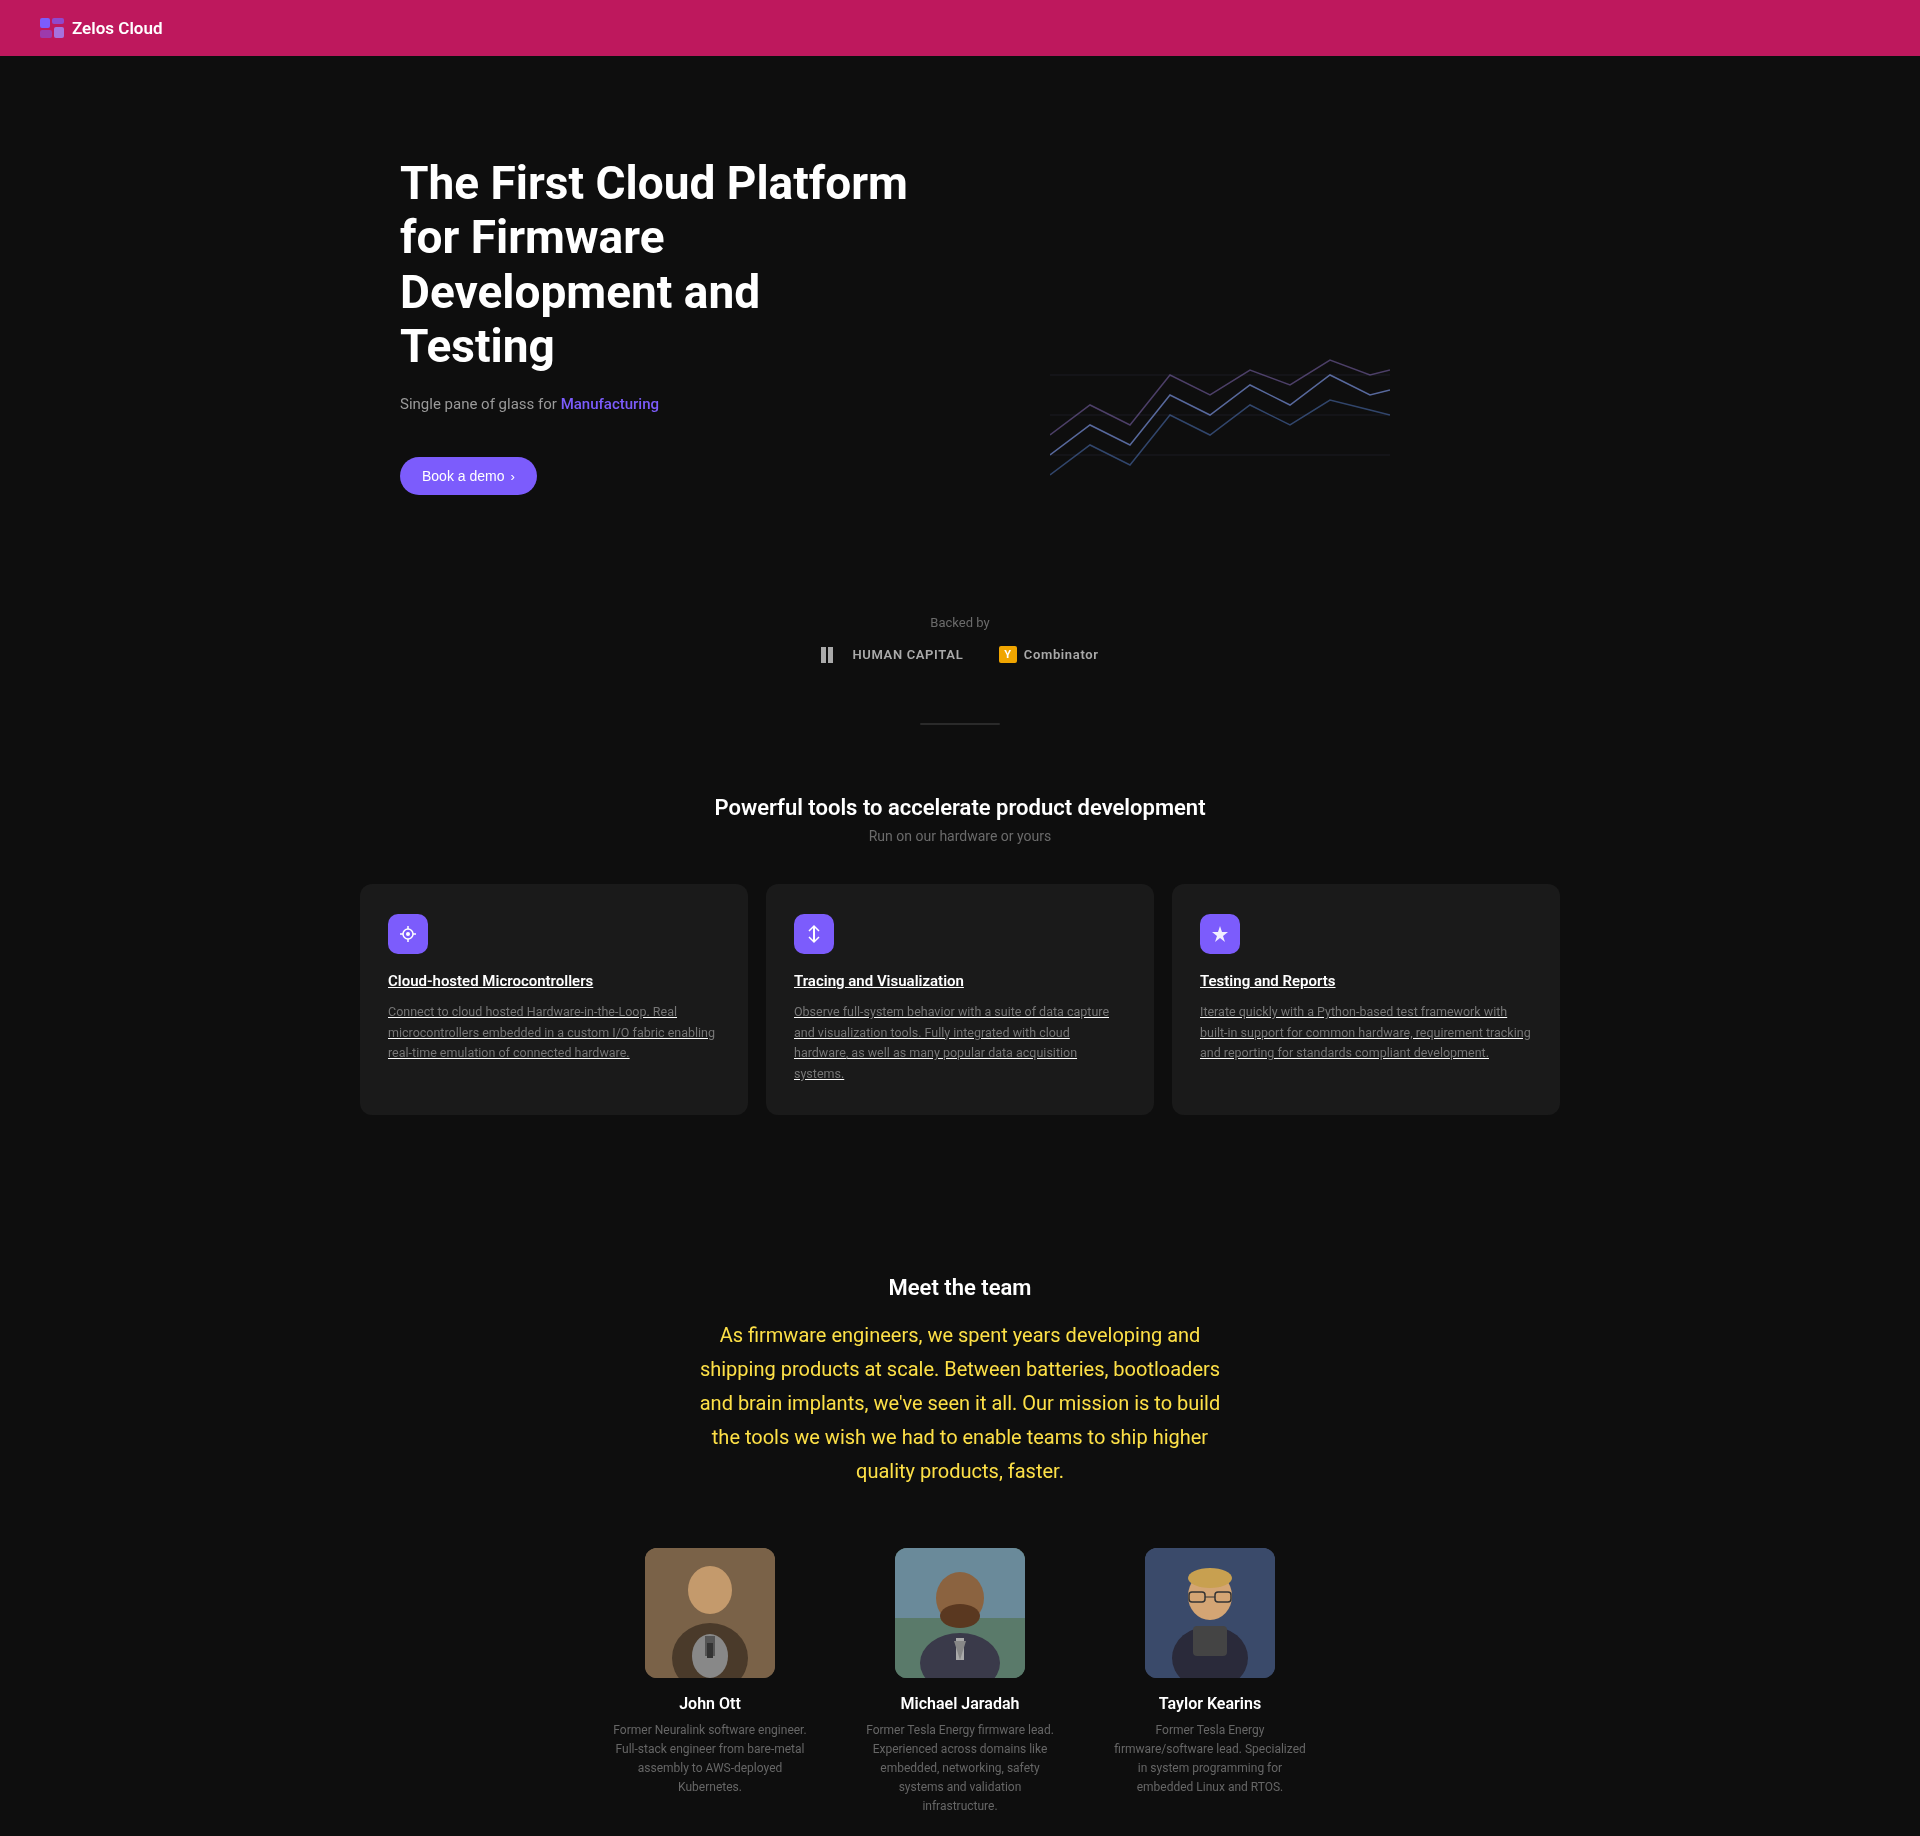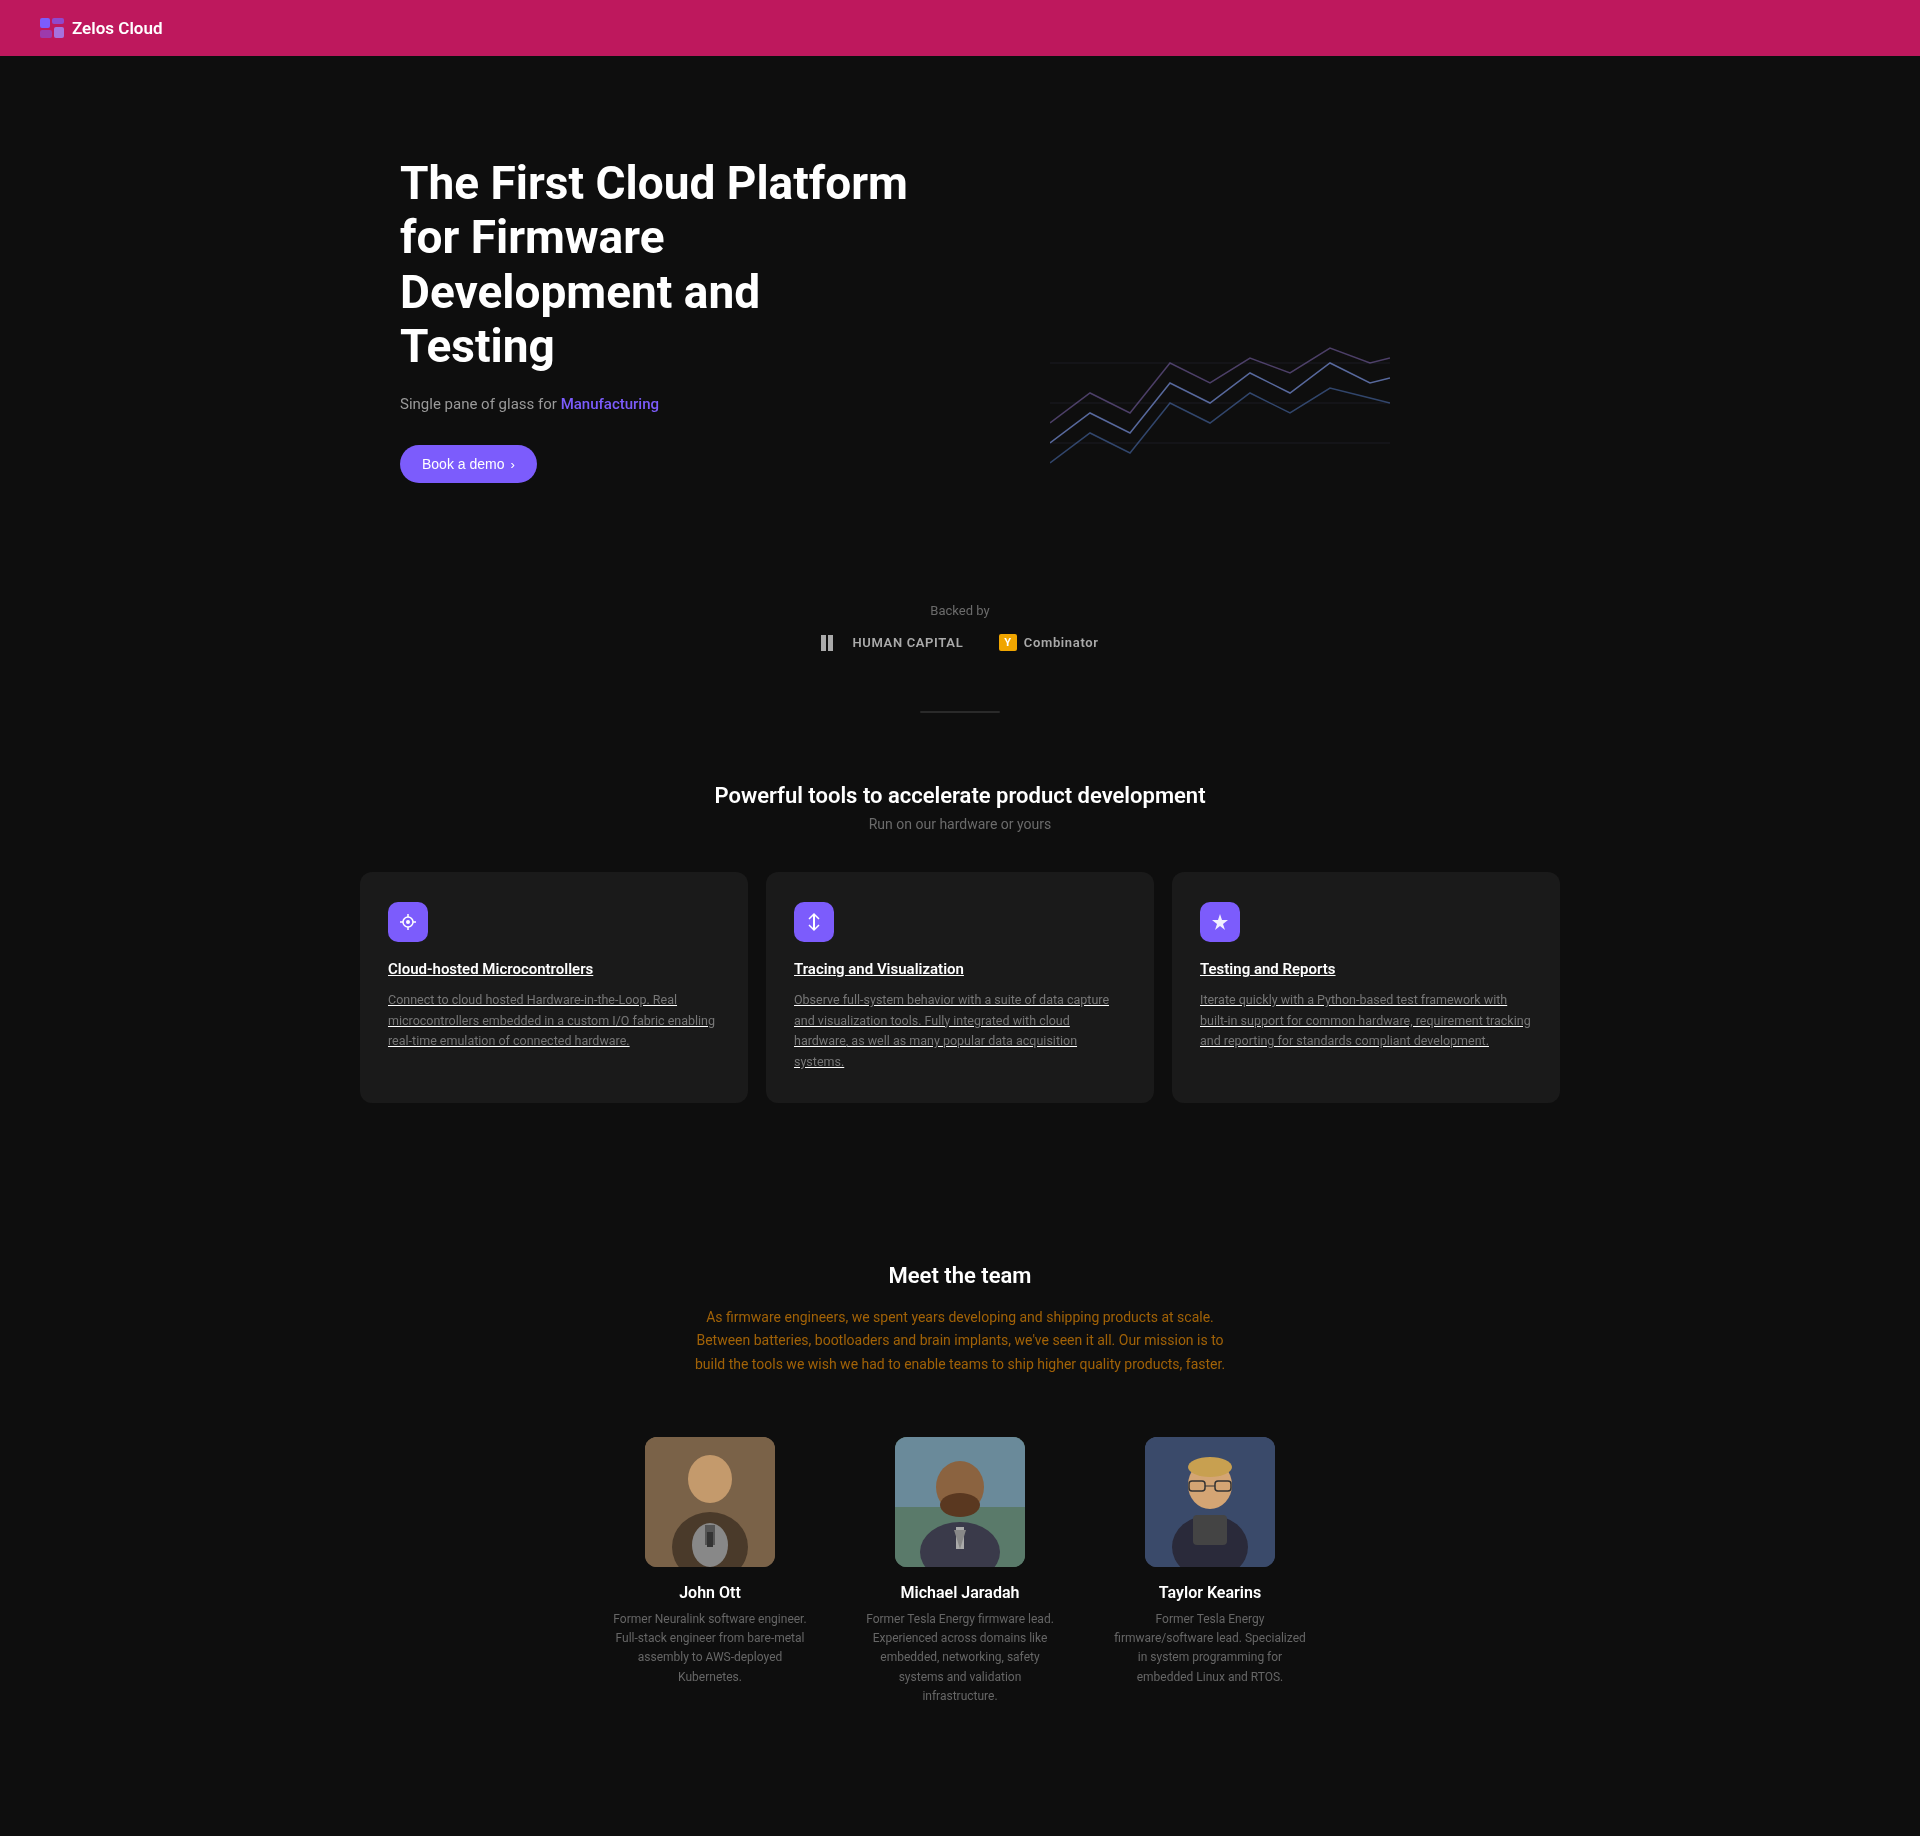--- a/index.html
+++ b/index.html
@@ -58,21 +58,21 @@
       font-size: 46px;
       font-weight: 700;
       line-height: 1.18;
       color: #ffffff;
       margin-bottom: 22px;
     }
 
     .hero-subtitle {
       font-size: 15px;
       color: #9a9a9a;
-      margin-bottom: 32px;
+      margin-bottom: 44px;
     }
 
     .hero-subtitle span.highlight {
       color: #7c5cfc;
       font-weight: 500;
     }
 
     .btn-demo {
       display: inline-flex;
       align-items: center;
@@ -220,22 +220,22 @@
     }
 
     .team-title {
       font-size: 22px;
       font-weight: 600;
       color: #ffffff;
       margin-bottom: 18px;
     }
 
     .team-description {
-      font-size: 14px;
-      color: #a16207;
+      font-size: 20px;
+      color: #fde047;
       line-height: 1.7;
       max-width: 540px;
       margin: 0 auto 60px;
     }
 
     .team-grid {
       display: grid;
       grid-template-columns: 1fr 1fr 1fr;
       gap: 30px;
       max-width: 720px;

